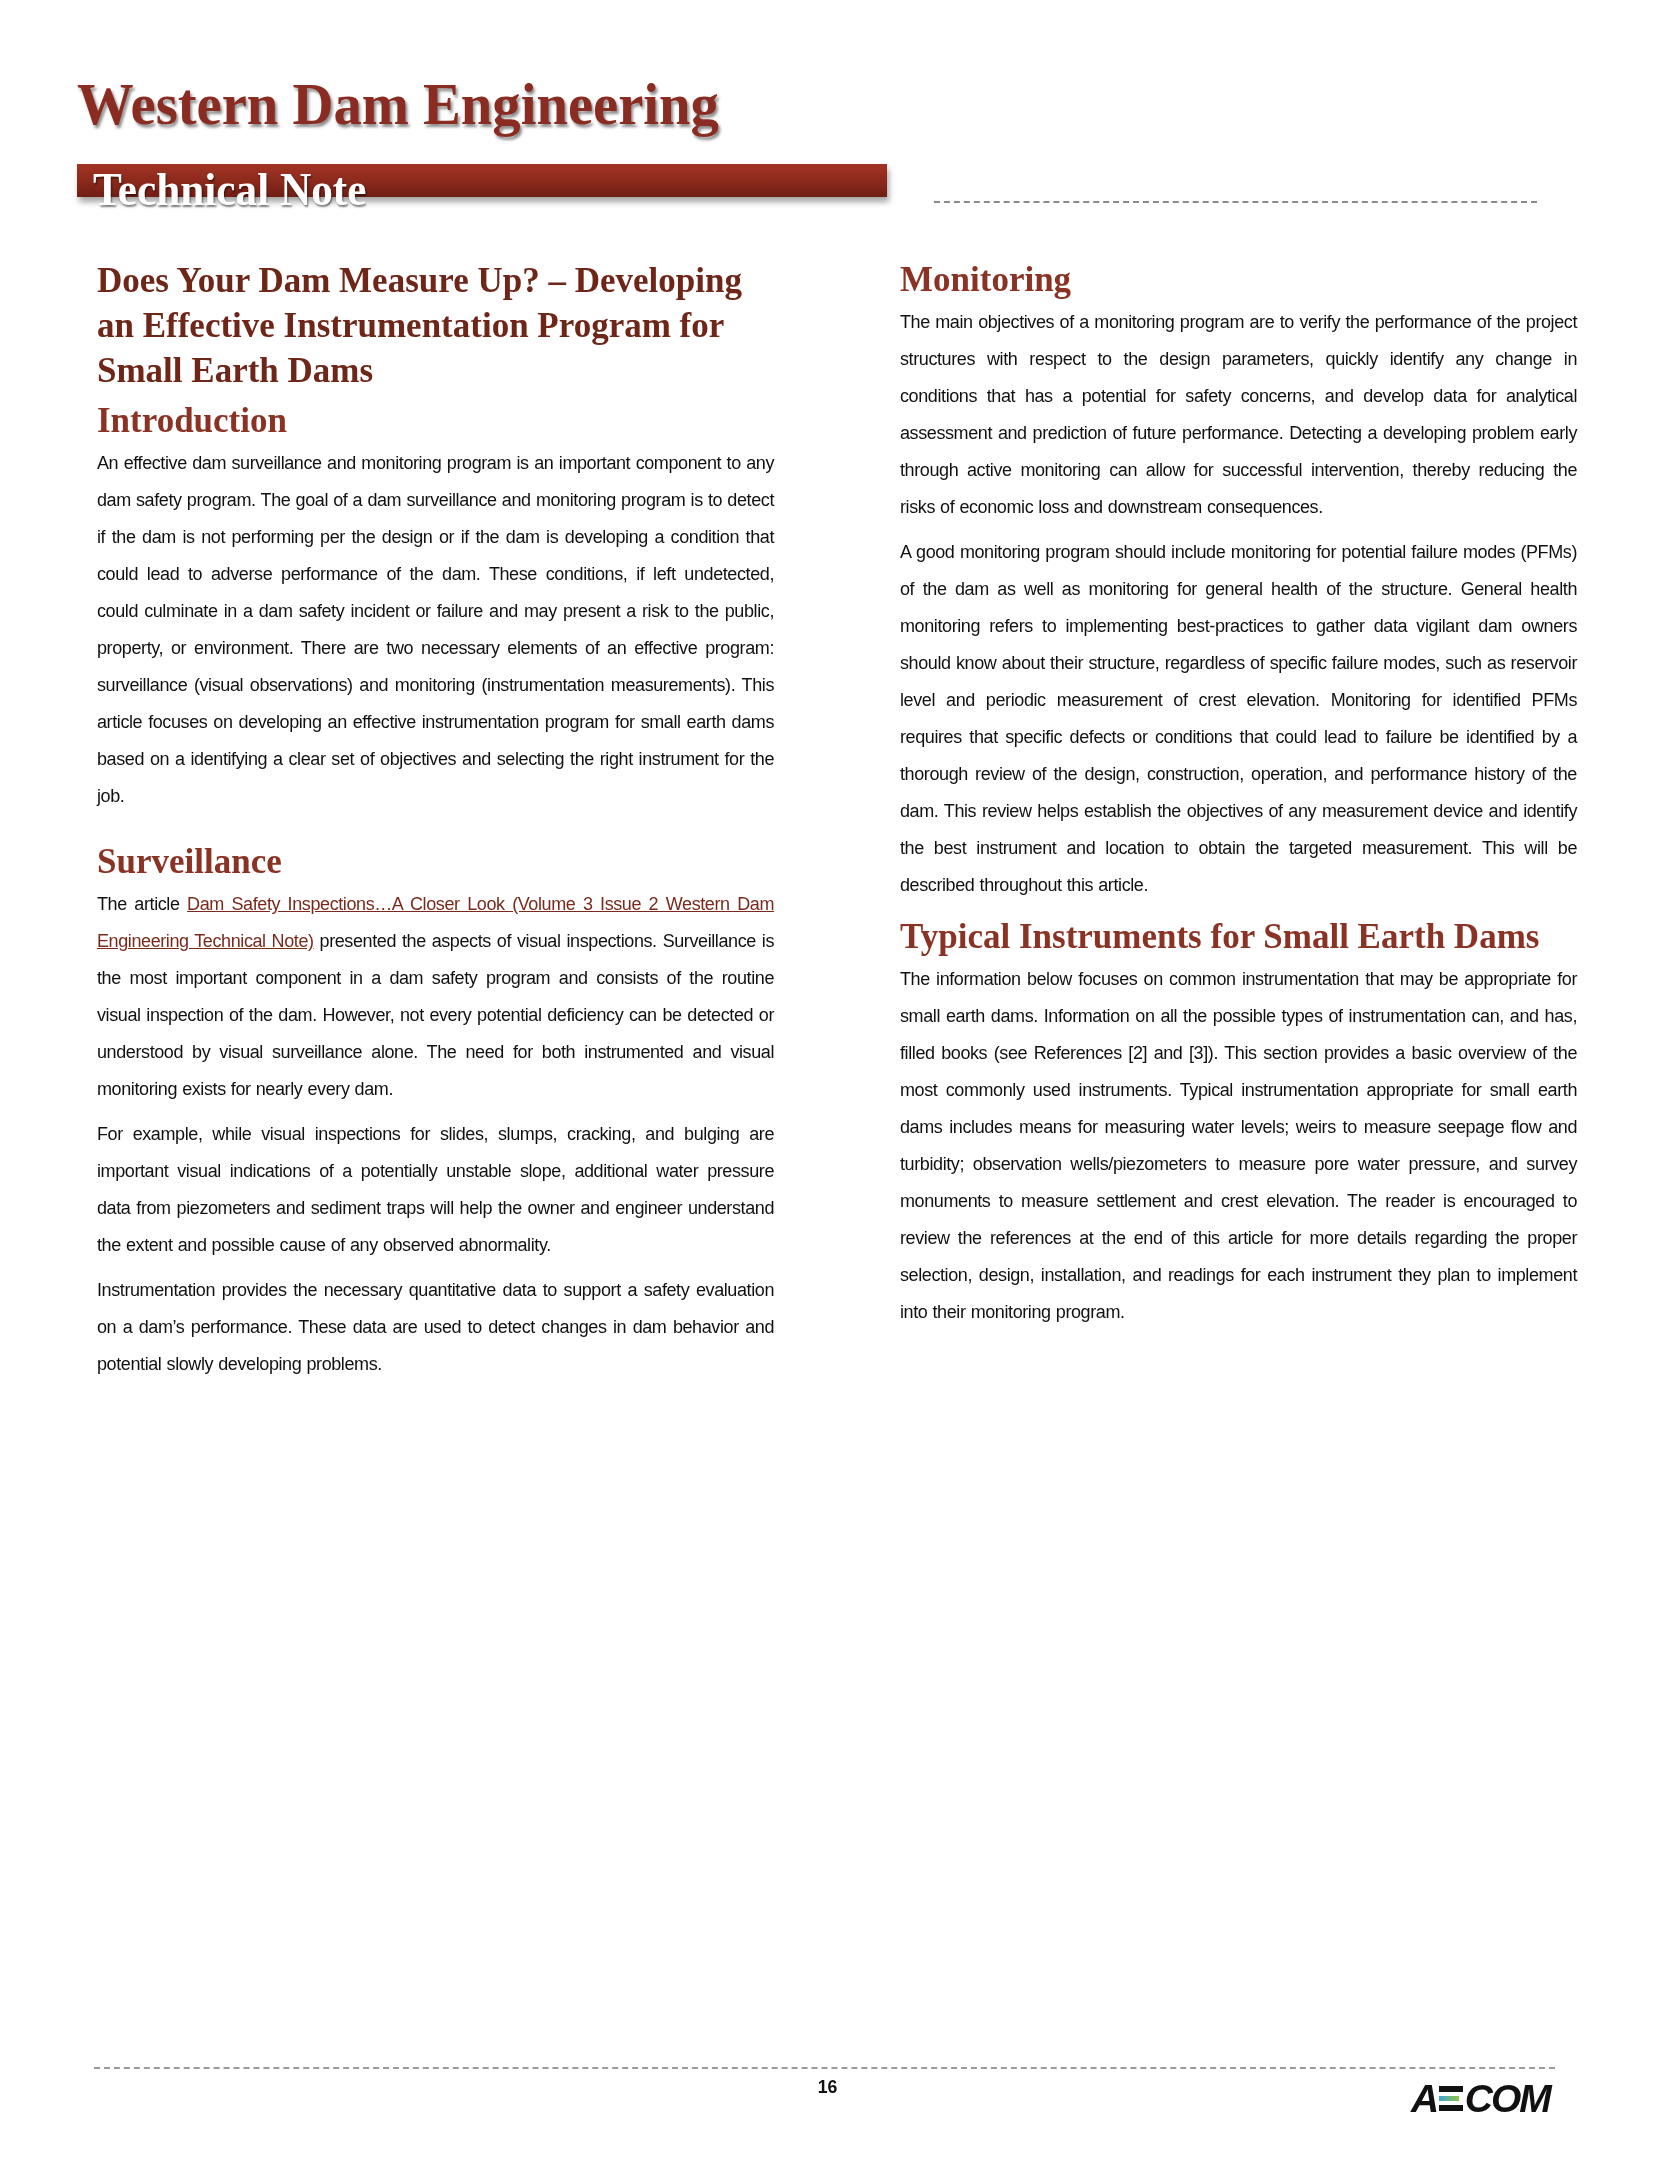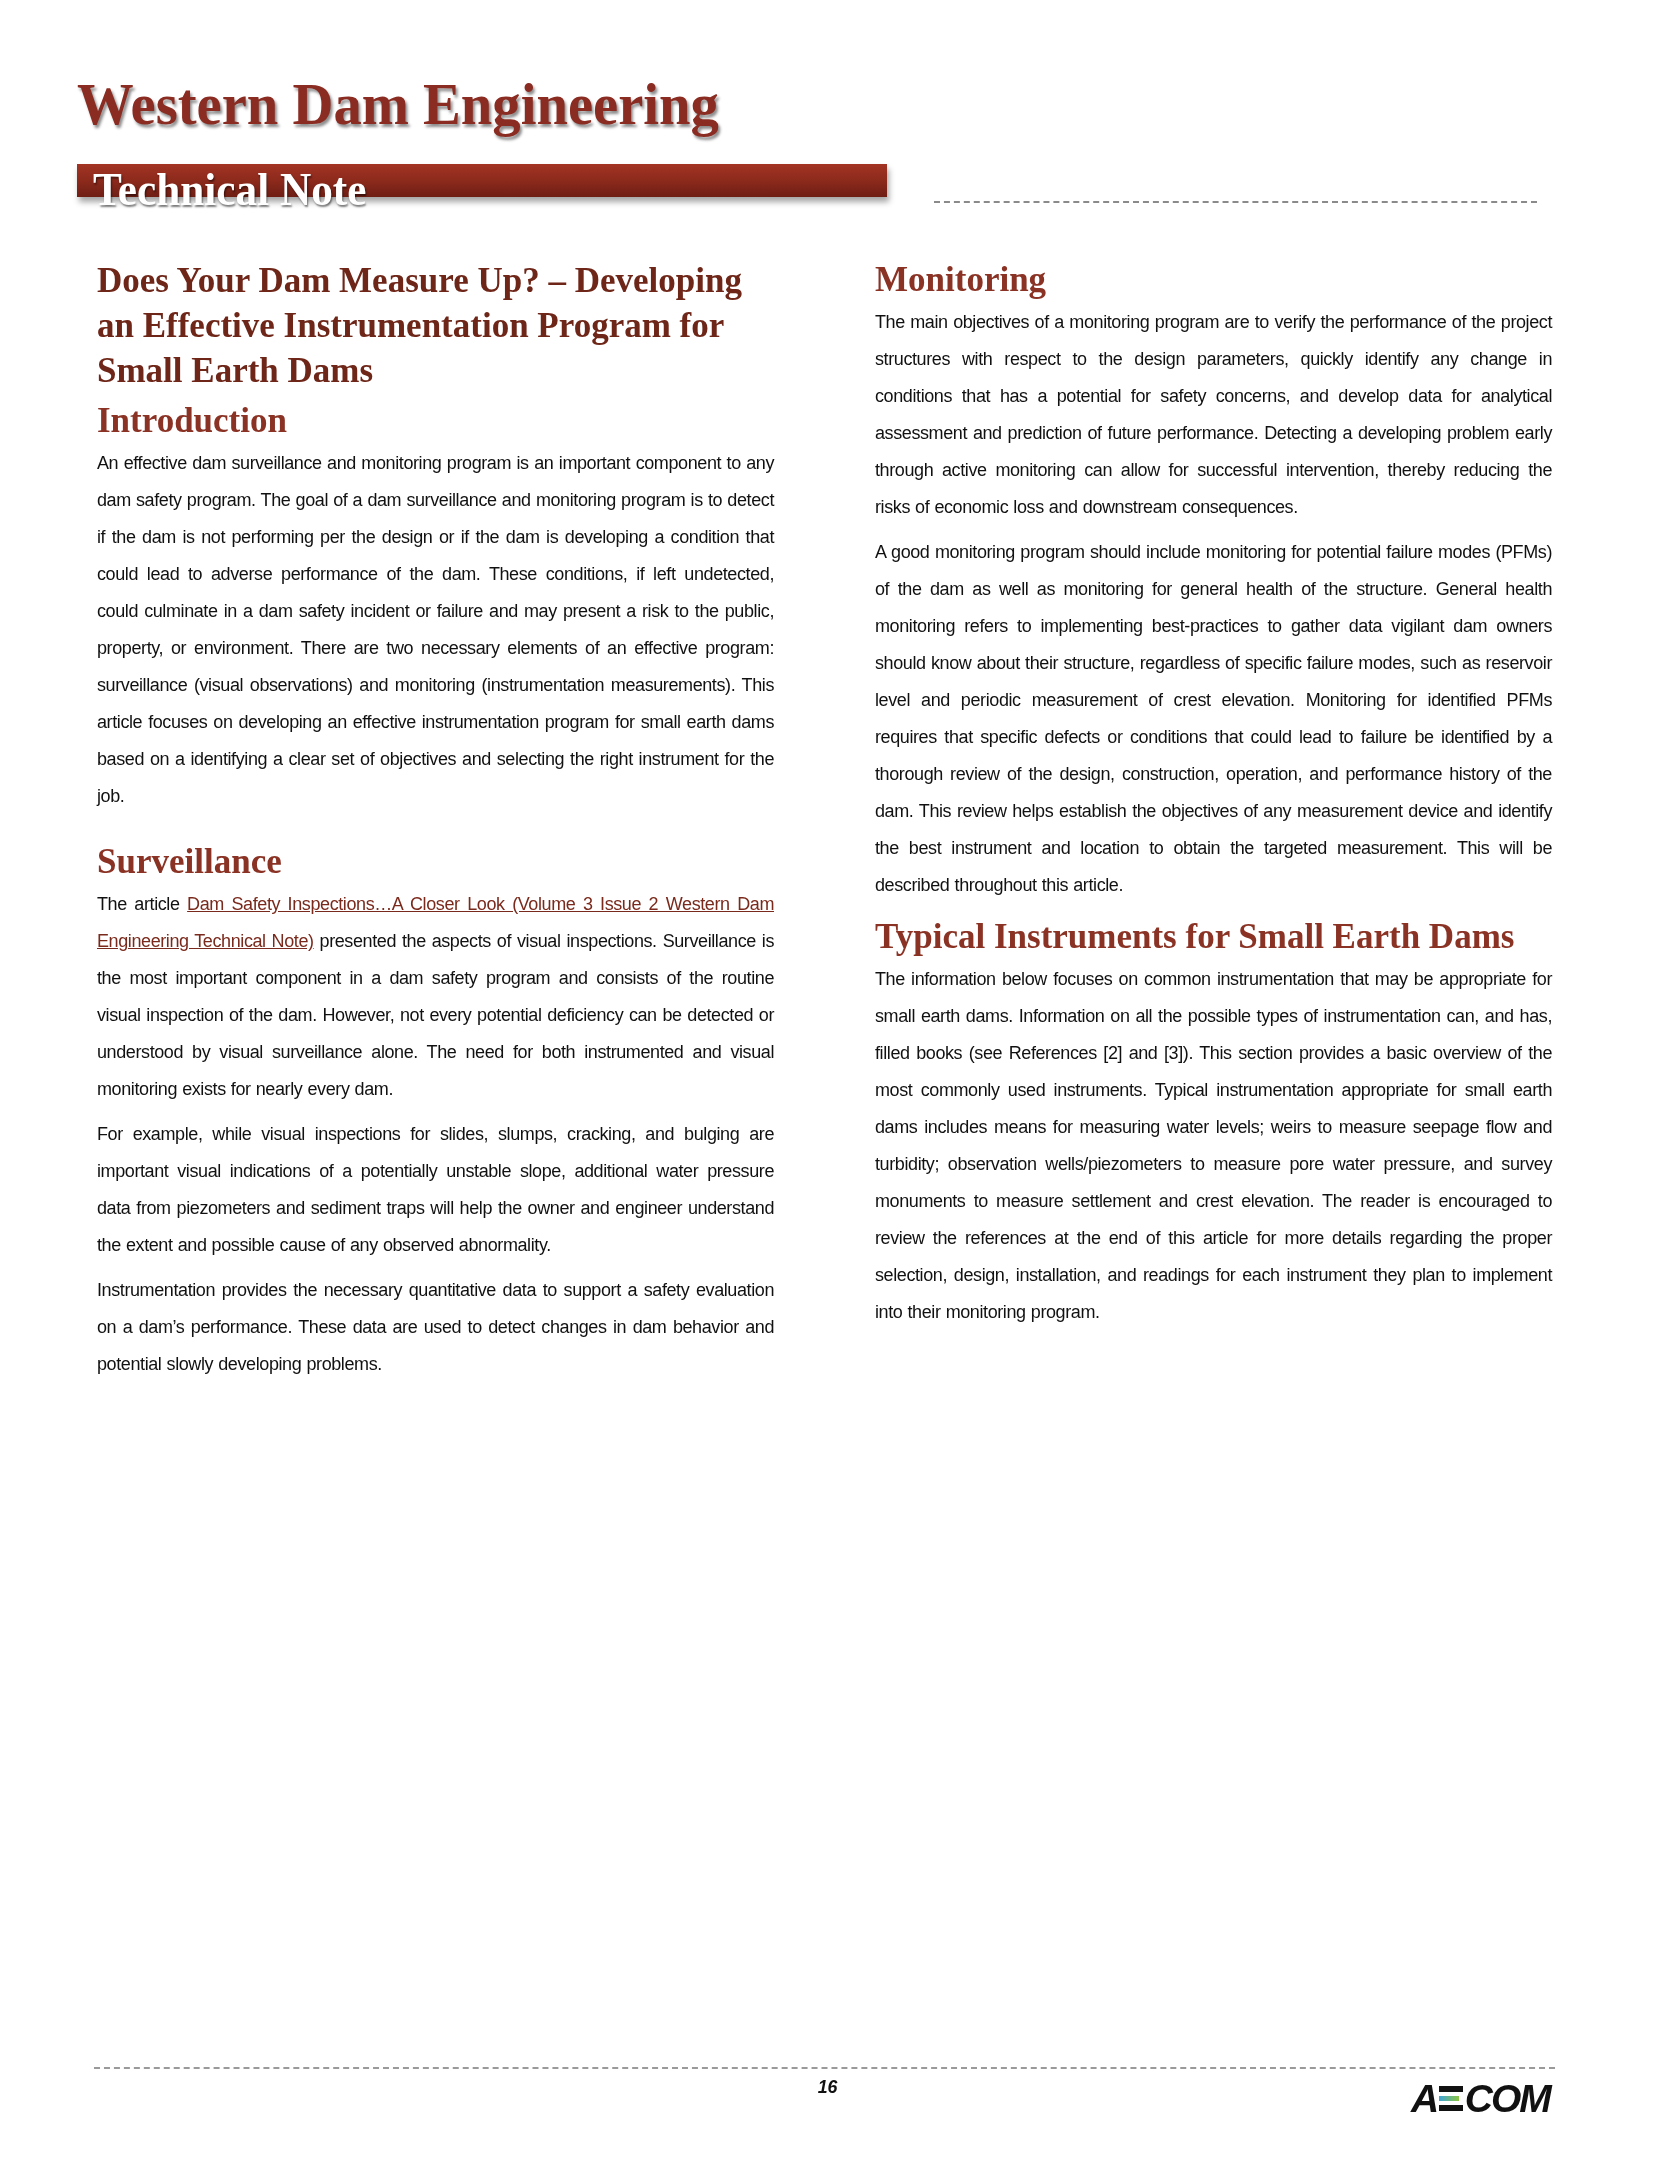--- a/index.html
+++ b/index.html
@@ -18,38 +18,38 @@
   }
   .banner-text {
     position: absolute; left: 15.8px; top: 0px; font-family: "Liberation Serif", serif; font-weight: bold;
     font-size: 47px; line-height: 51px; color: #ffffff; white-space: nowrap;
     text-shadow: 1px 2px 2px rgba(0,0,0,0.5); transform: scaleX(0.92); transform-origin: left center;
   }
   .header-rule { position: absolute; left: 934px; top: 201px; width: 603px; border-top: 2px dashed #8a8a8a; }
 
   .col { position: absolute; top: 258px; width: 677px; }
   .col-left { left: 97px; }
-  .col-right { left: 875px; }
+  .col-right { left: 900px; }
 
   .article-title {
     font-family: "Liberation Serif", serif; font-weight: bold; color: #6e2618;
     font-size: 35px; line-height: 45px; margin: 0 0 5.9px 0;
   }
   h2.section {
     font-family: "Liberation Serif", serif; font-weight: bold; color: #8a3224;
     font-size: 35px; line-height: 44px; margin: 0 0 2px 0;
   }
   p.body {
     font-family: "Liberation Sans", sans-serif; font-size: 18px; line-height: 37px; margin: 0 0 7.9px 0;
     text-align: justify; color: #111; letter-spacing: -0.4px; word-spacing: 0.5px;
   }
   .link { color: #7a2a1c; text-decoration: underline; text-decoration-color: #7a2a1c; }
 
   .footer-rule { position: absolute; left: 94px; top: 2067px; width: 1461px; border-top: 2px dashed #9a9a9a; }
-  .page-num { position: absolute; left: 808px; top: 2077px; width: 39px; text-align: center; font-size: 17.7px; font-weight: bold; color: #111; font-style: italic; }
+  .page-num { position: absolute; left: 808px; top: 2077px; width: 39px; text-align: center; font-size: 17.7px; font-weight: bold; color: #111; }
   .logo { position: absolute; left: 1411px; top: 2079px; height: 39px; display: flex; align-items: center; }
   .logo span { font-family: "Liberation Sans", sans-serif; font-weight: bold; font-style: italic; font-size: 39px; color: #111; letter-spacing: -2px; }
   .logo .e-mark { display: inline-block; width: 23.6px; height: 29.6px; position: relative; margin: 0 2px; }
   .logo .e-mark i { position: absolute; left: 0; height: 5.9px; display: block; }
   .logo .e-mark i:nth-child(1) { top: 2px; width: 23.6px; background: #111; }
   .logo .e-mark i:nth-child(2) { top: 11.8px; width: 19.7px; background: linear-gradient(90deg, #3fa4d8, #8cc63f); }
   .logo .e-mark i:nth-child(3) { top: 21.7px; width: 23.6px; background: #111; }
 </style>
 </head>
 <body>

